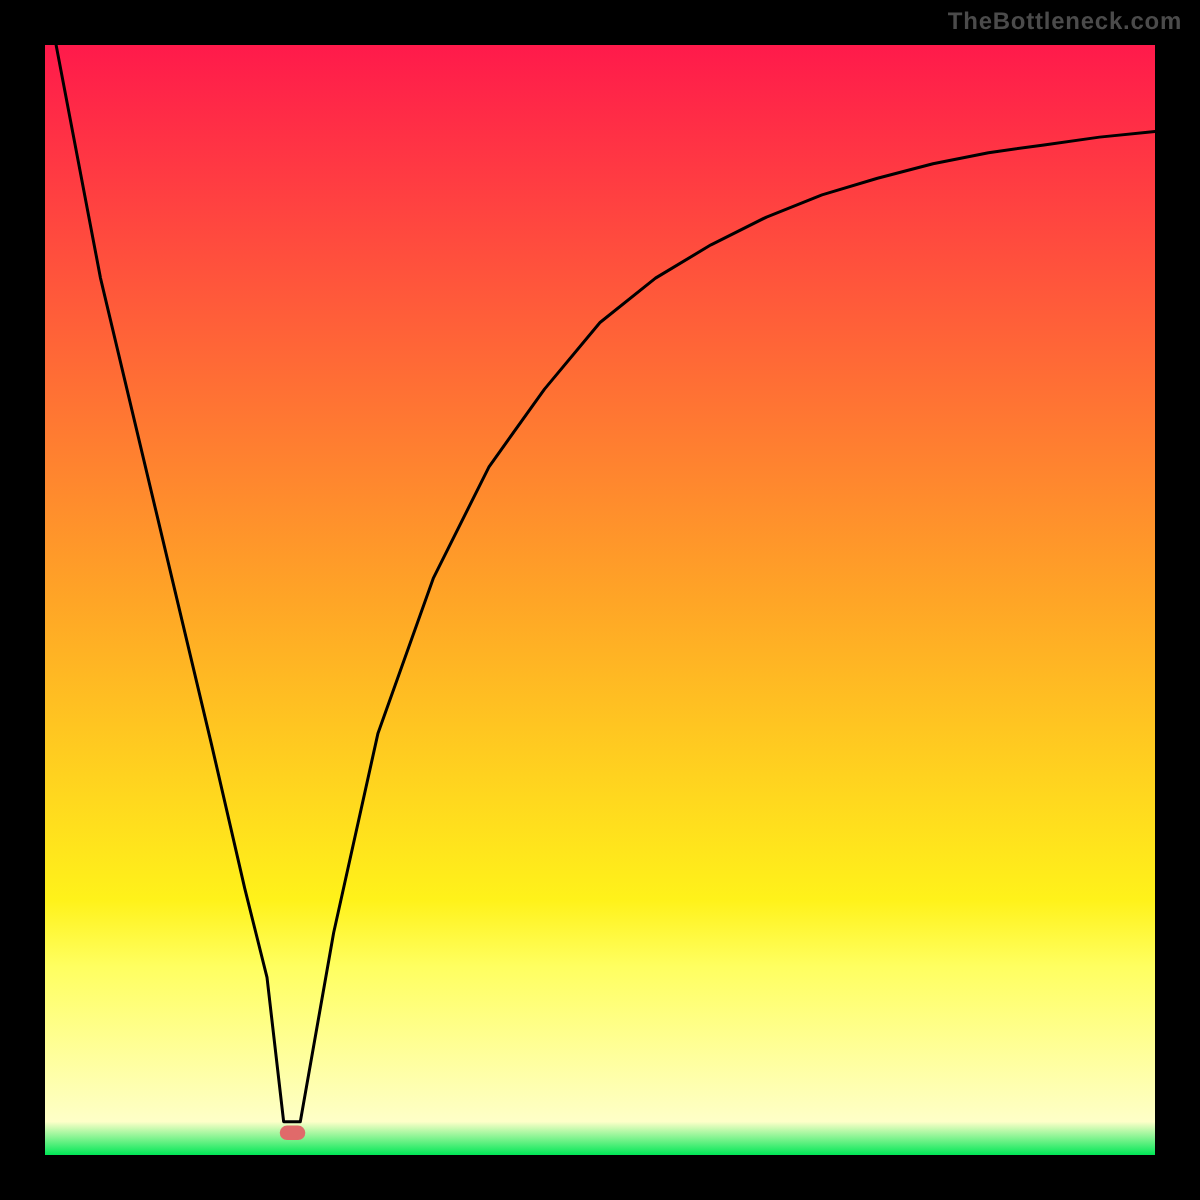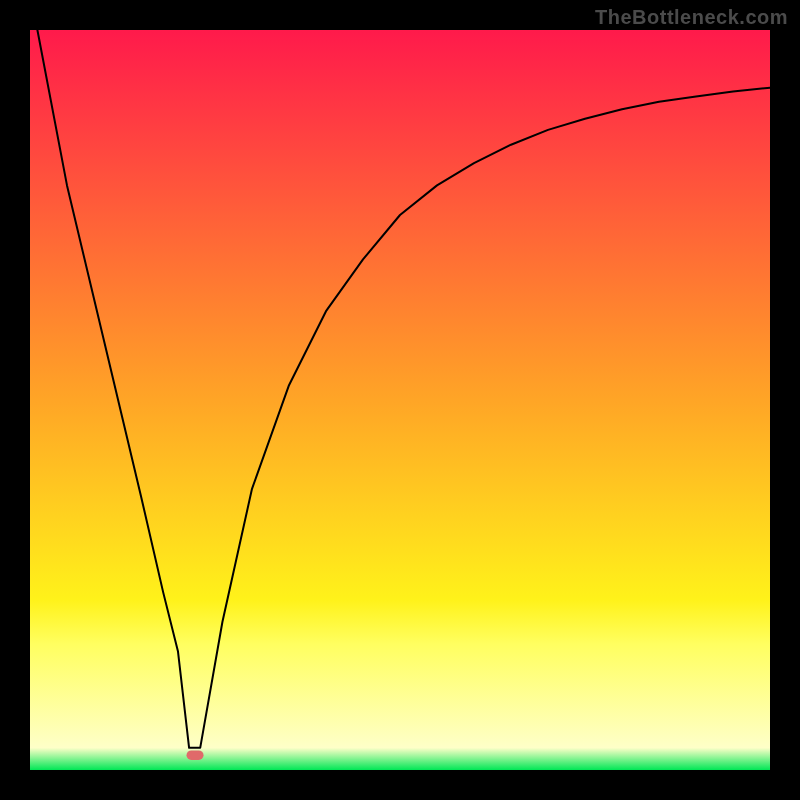--- a/index.html
+++ b/index.html
@@ -14,21 +14,21 @@
   .frame {
     position: relative;
     width: 800px;
     height: 800px;
     background: #000;
   }
   .watermark {
     position: absolute;
     top: 6px;
     right: 12px;
-    font-size: 20px;
+    font-size: 16px;
     font-weight: bold;
     color: #4b4b4b;
     letter-spacing: 0.5px;
     z-index: 10;
   }
   svg {
     display: block;
   }
 </style>
 </head>

